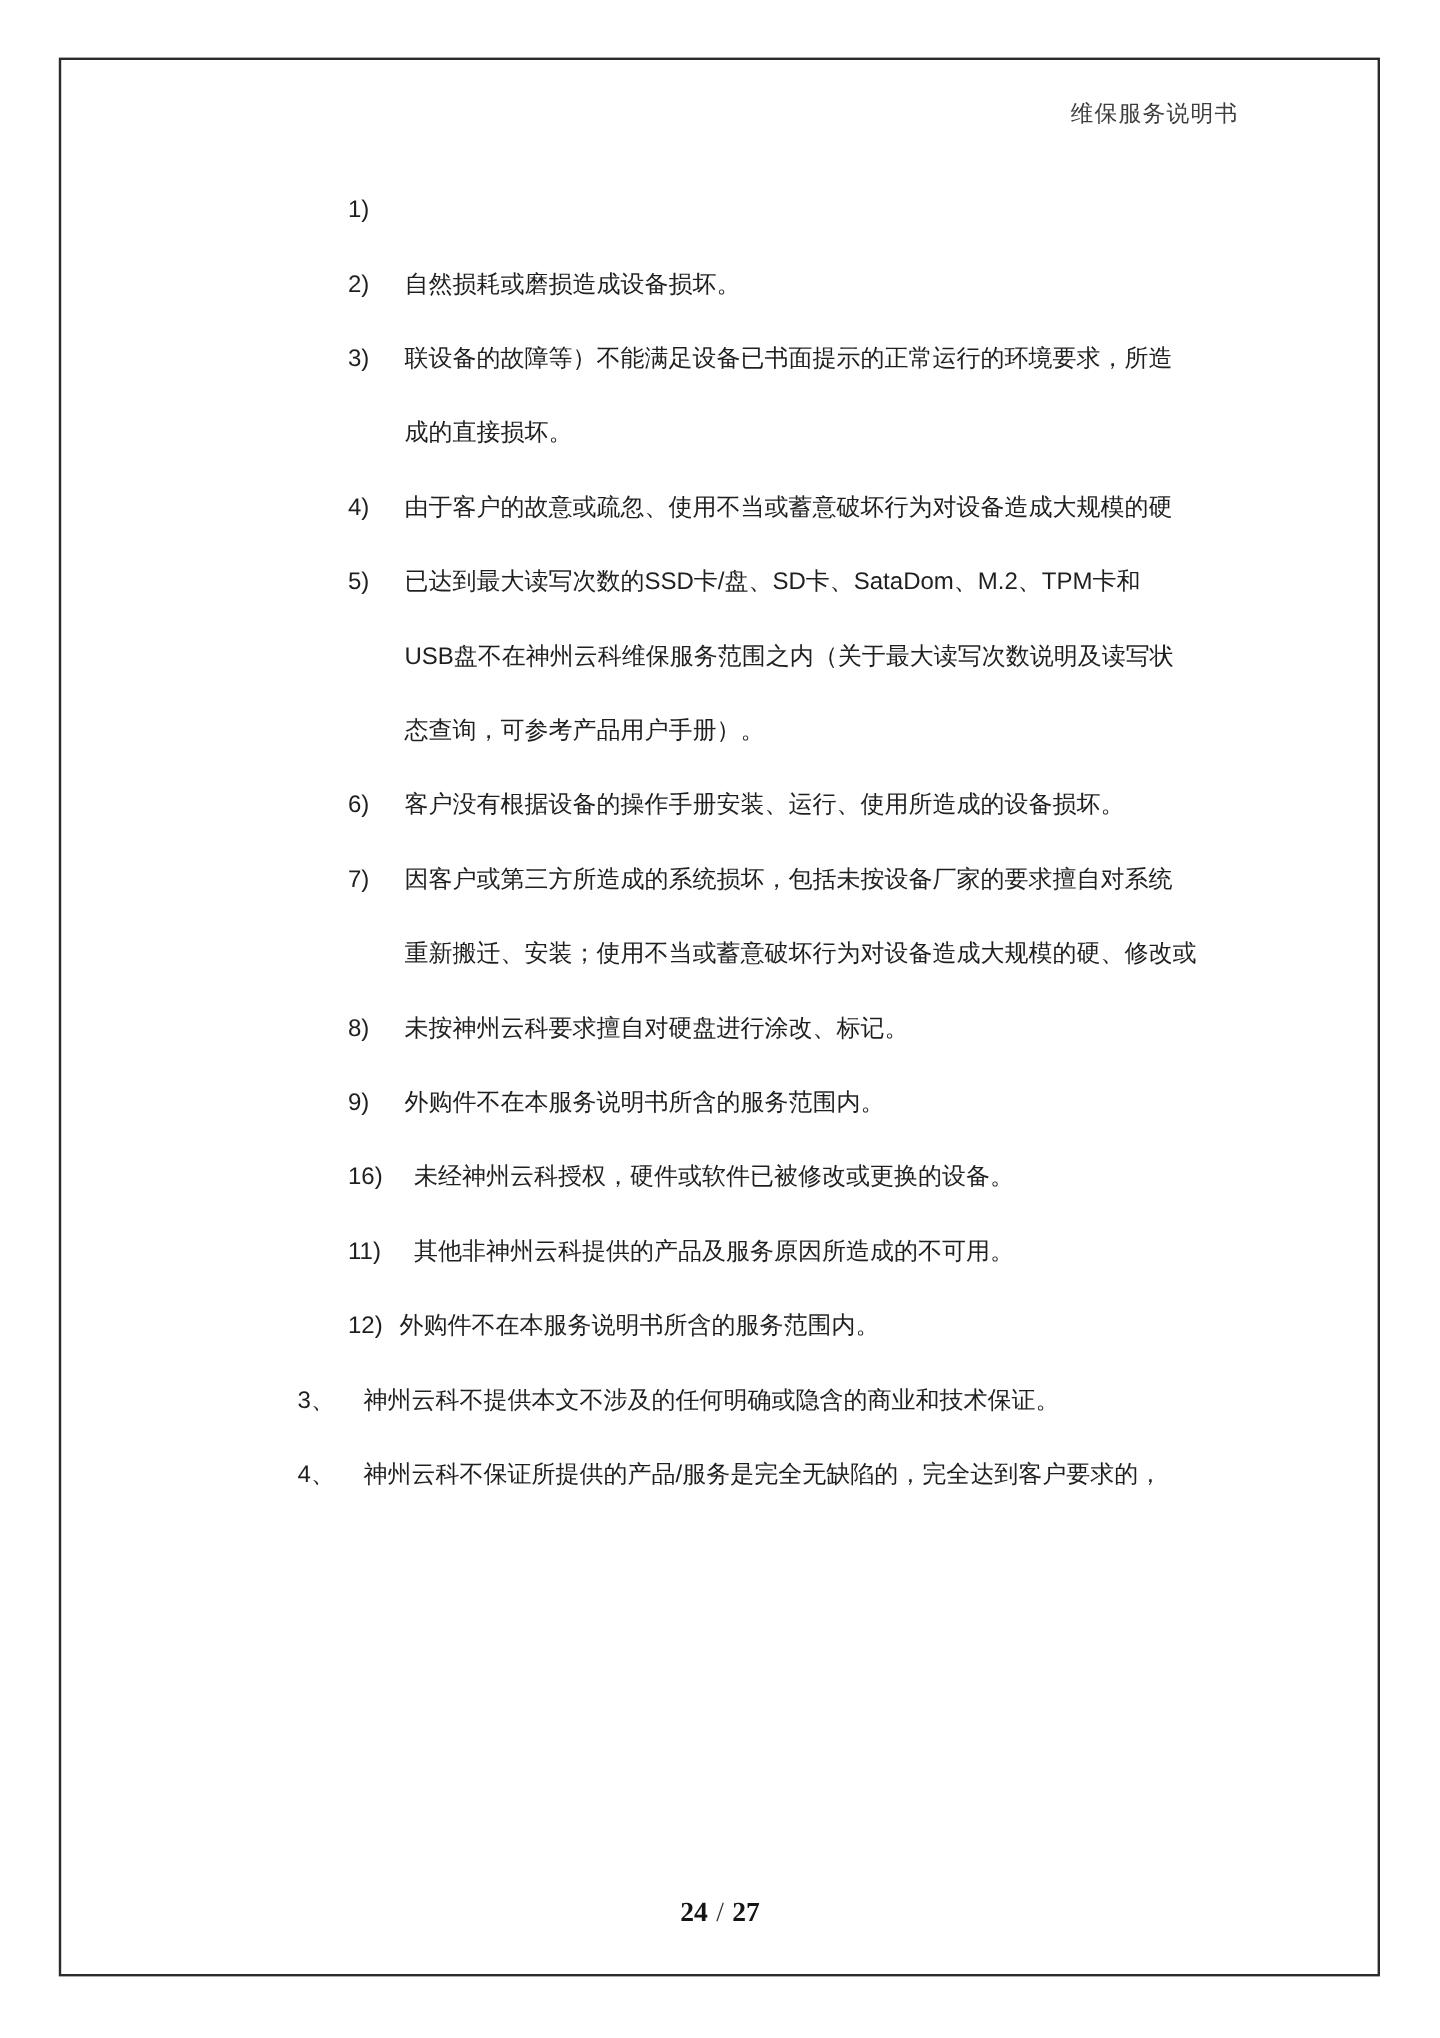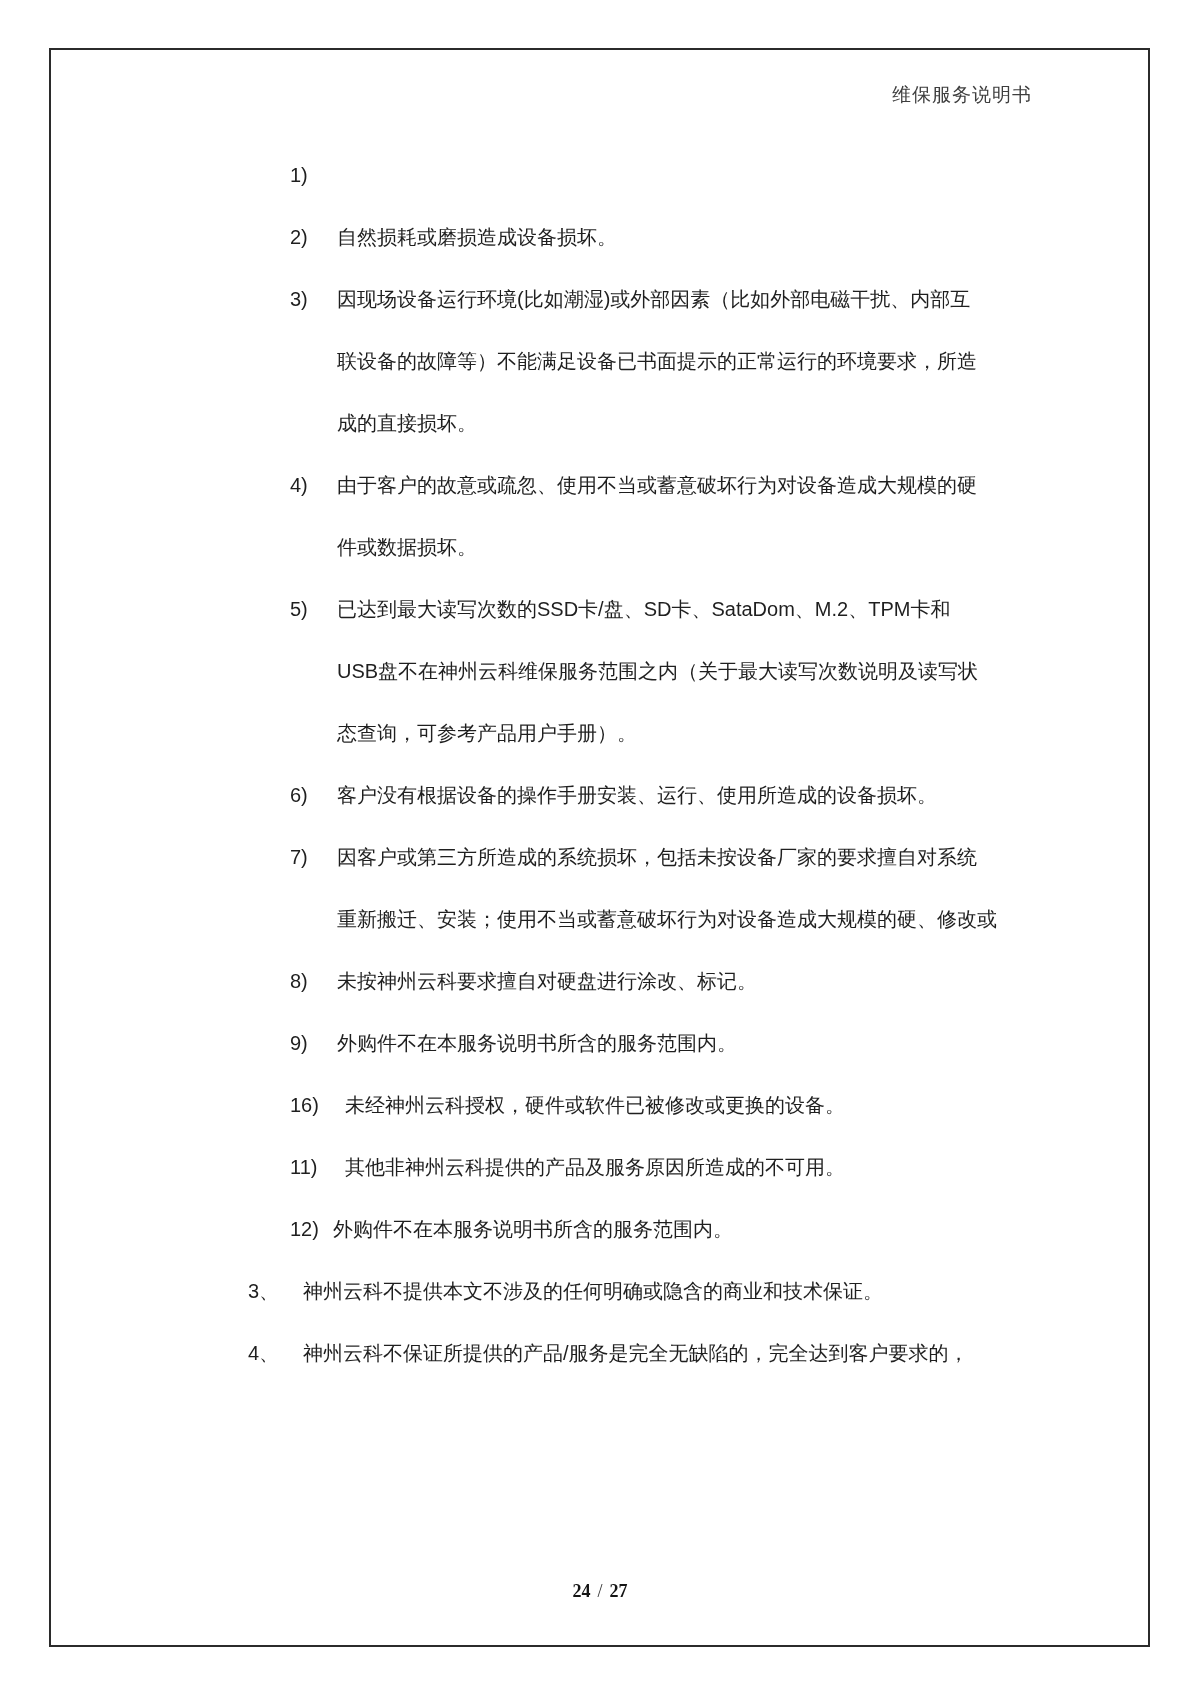--- a/index.html
+++ b/index.html
@@ -34,21 +34,21 @@
   .num { flex:none; width:47px; height:62px; line-height:62px; white-space:nowrap; }
   .row.main .num  { width:55px; }
   .row.wide .num  { width:55px; }
   .row.tight .num { width:43px; }
   .txt { min-width:0; }
   .line { height:62px; line-height:62px; white-space:nowrap; }
   .footer {
     position:absolute; top:1581px; left:0; width:1200px;
     text-align:center;
     font-family:"Liberation Serif", serif;
-    font-size:18px; color:#141414;
+    font-size:23px; color:#141414;
   }
   .pg.b { font-weight:bold; }
   .pg.sep { margin:0 7px; font-weight:normal; color:#333; }
 </style>
 </head>
 <body>
 
 <div class="page">
   <div class="frame"></div>
 
@@ -63,31 +63,29 @@
     <div class="row sub">
       <span class="num">2)</span>
       <div class="txt">
         <div class="line">自然损耗或磨损造成设备损坏。</div>
       </div>
     </div>
 
     <div class="row sub">
       <span class="num">3)</span>
       <div class="txt">
-        <div class="line">因现场设备运行环境(比如潮湿)或外部因素（比如外部电磁干扰、内部互</div>
         <div class="line">联设备的故障等）不能满足设备已书面提示的正常运行的环境要求，所造</div>
         <div class="line">成的直接损坏。</div>
       </div>
     </div>
 
     <div class="row sub">
       <span class="num">4)</span>
       <div class="txt">
         <div class="line">由于客户的故意或疏忽、使用不当或蓄意破坏行为对设备造成大规模的硬</div>
-        <div class="line">件或数据损坏。</div>
       </div>
     </div>
 
     <div class="row sub">
       <span class="num">5)</span>
       <div class="txt">
         <div class="line">已达到最大读写次数的SSD卡/盘、SD卡、SataDom、M.2、TPM卡和</div>
         <div class="line">USB盘不在神州云科维保服务范围之内（关于最大读写次数说明及读写状</div>
         <div class="line">态查询，可参考产品用户手册）。</div>
       </div>

